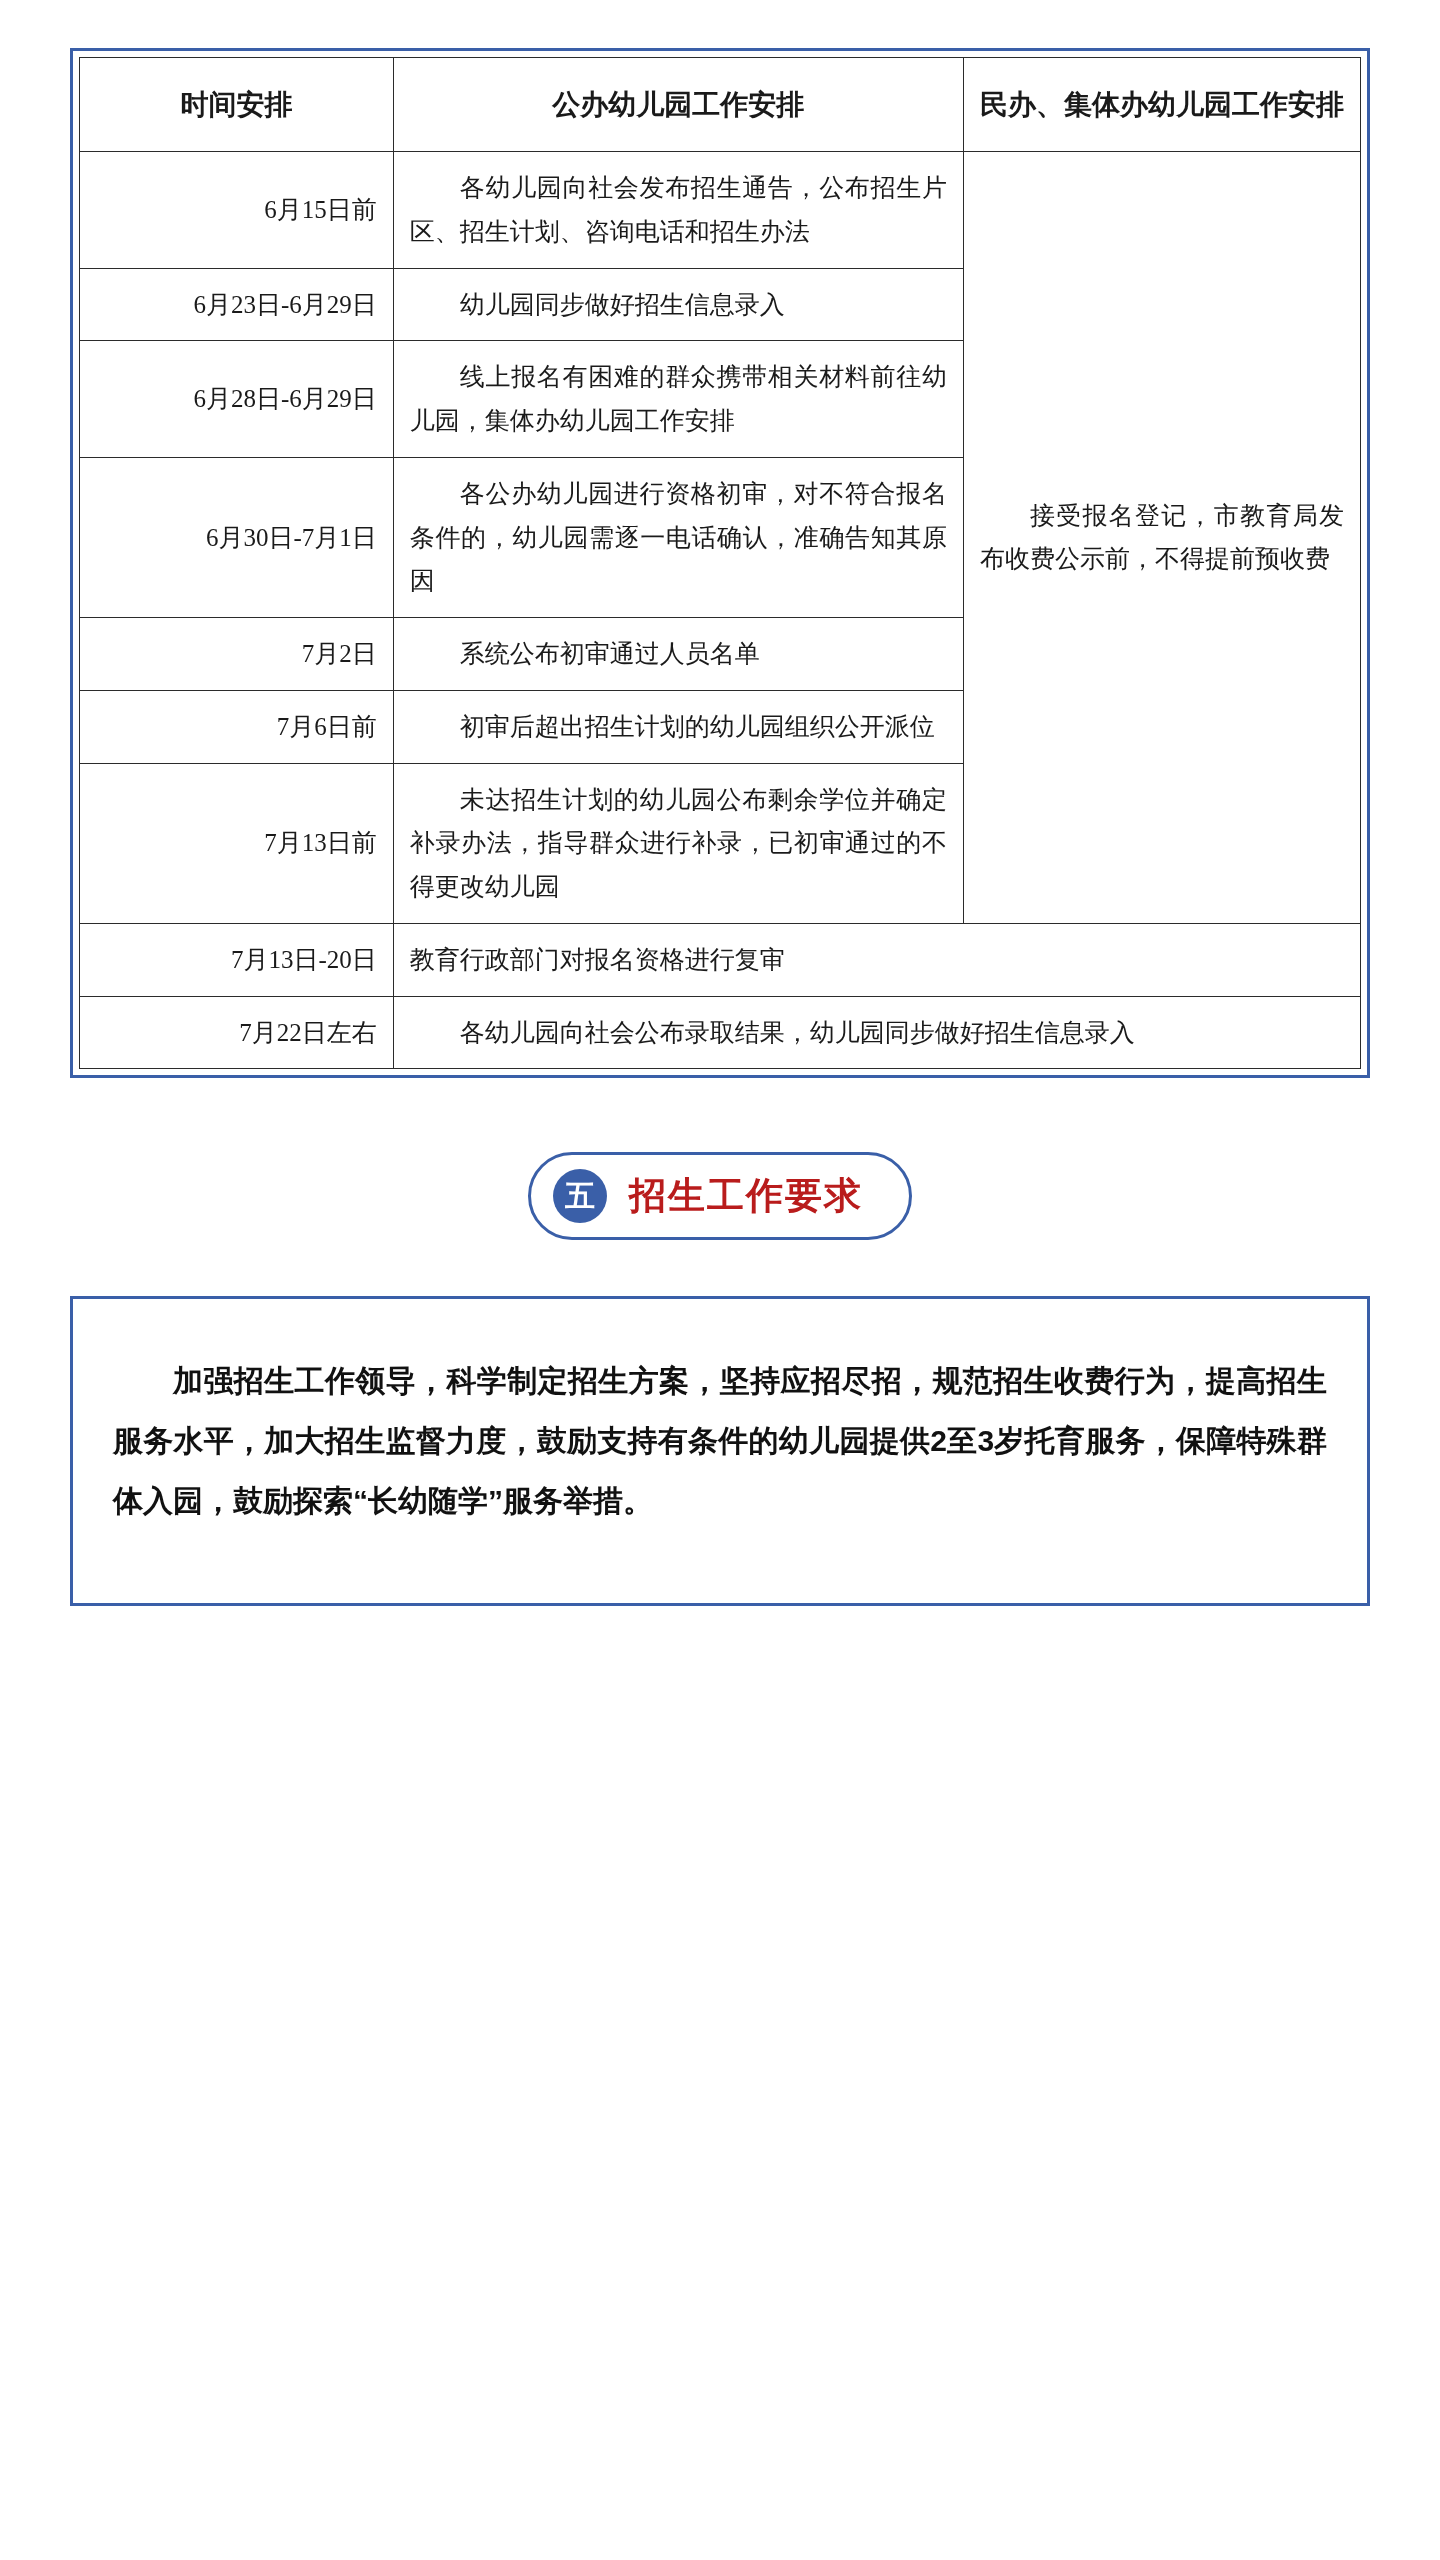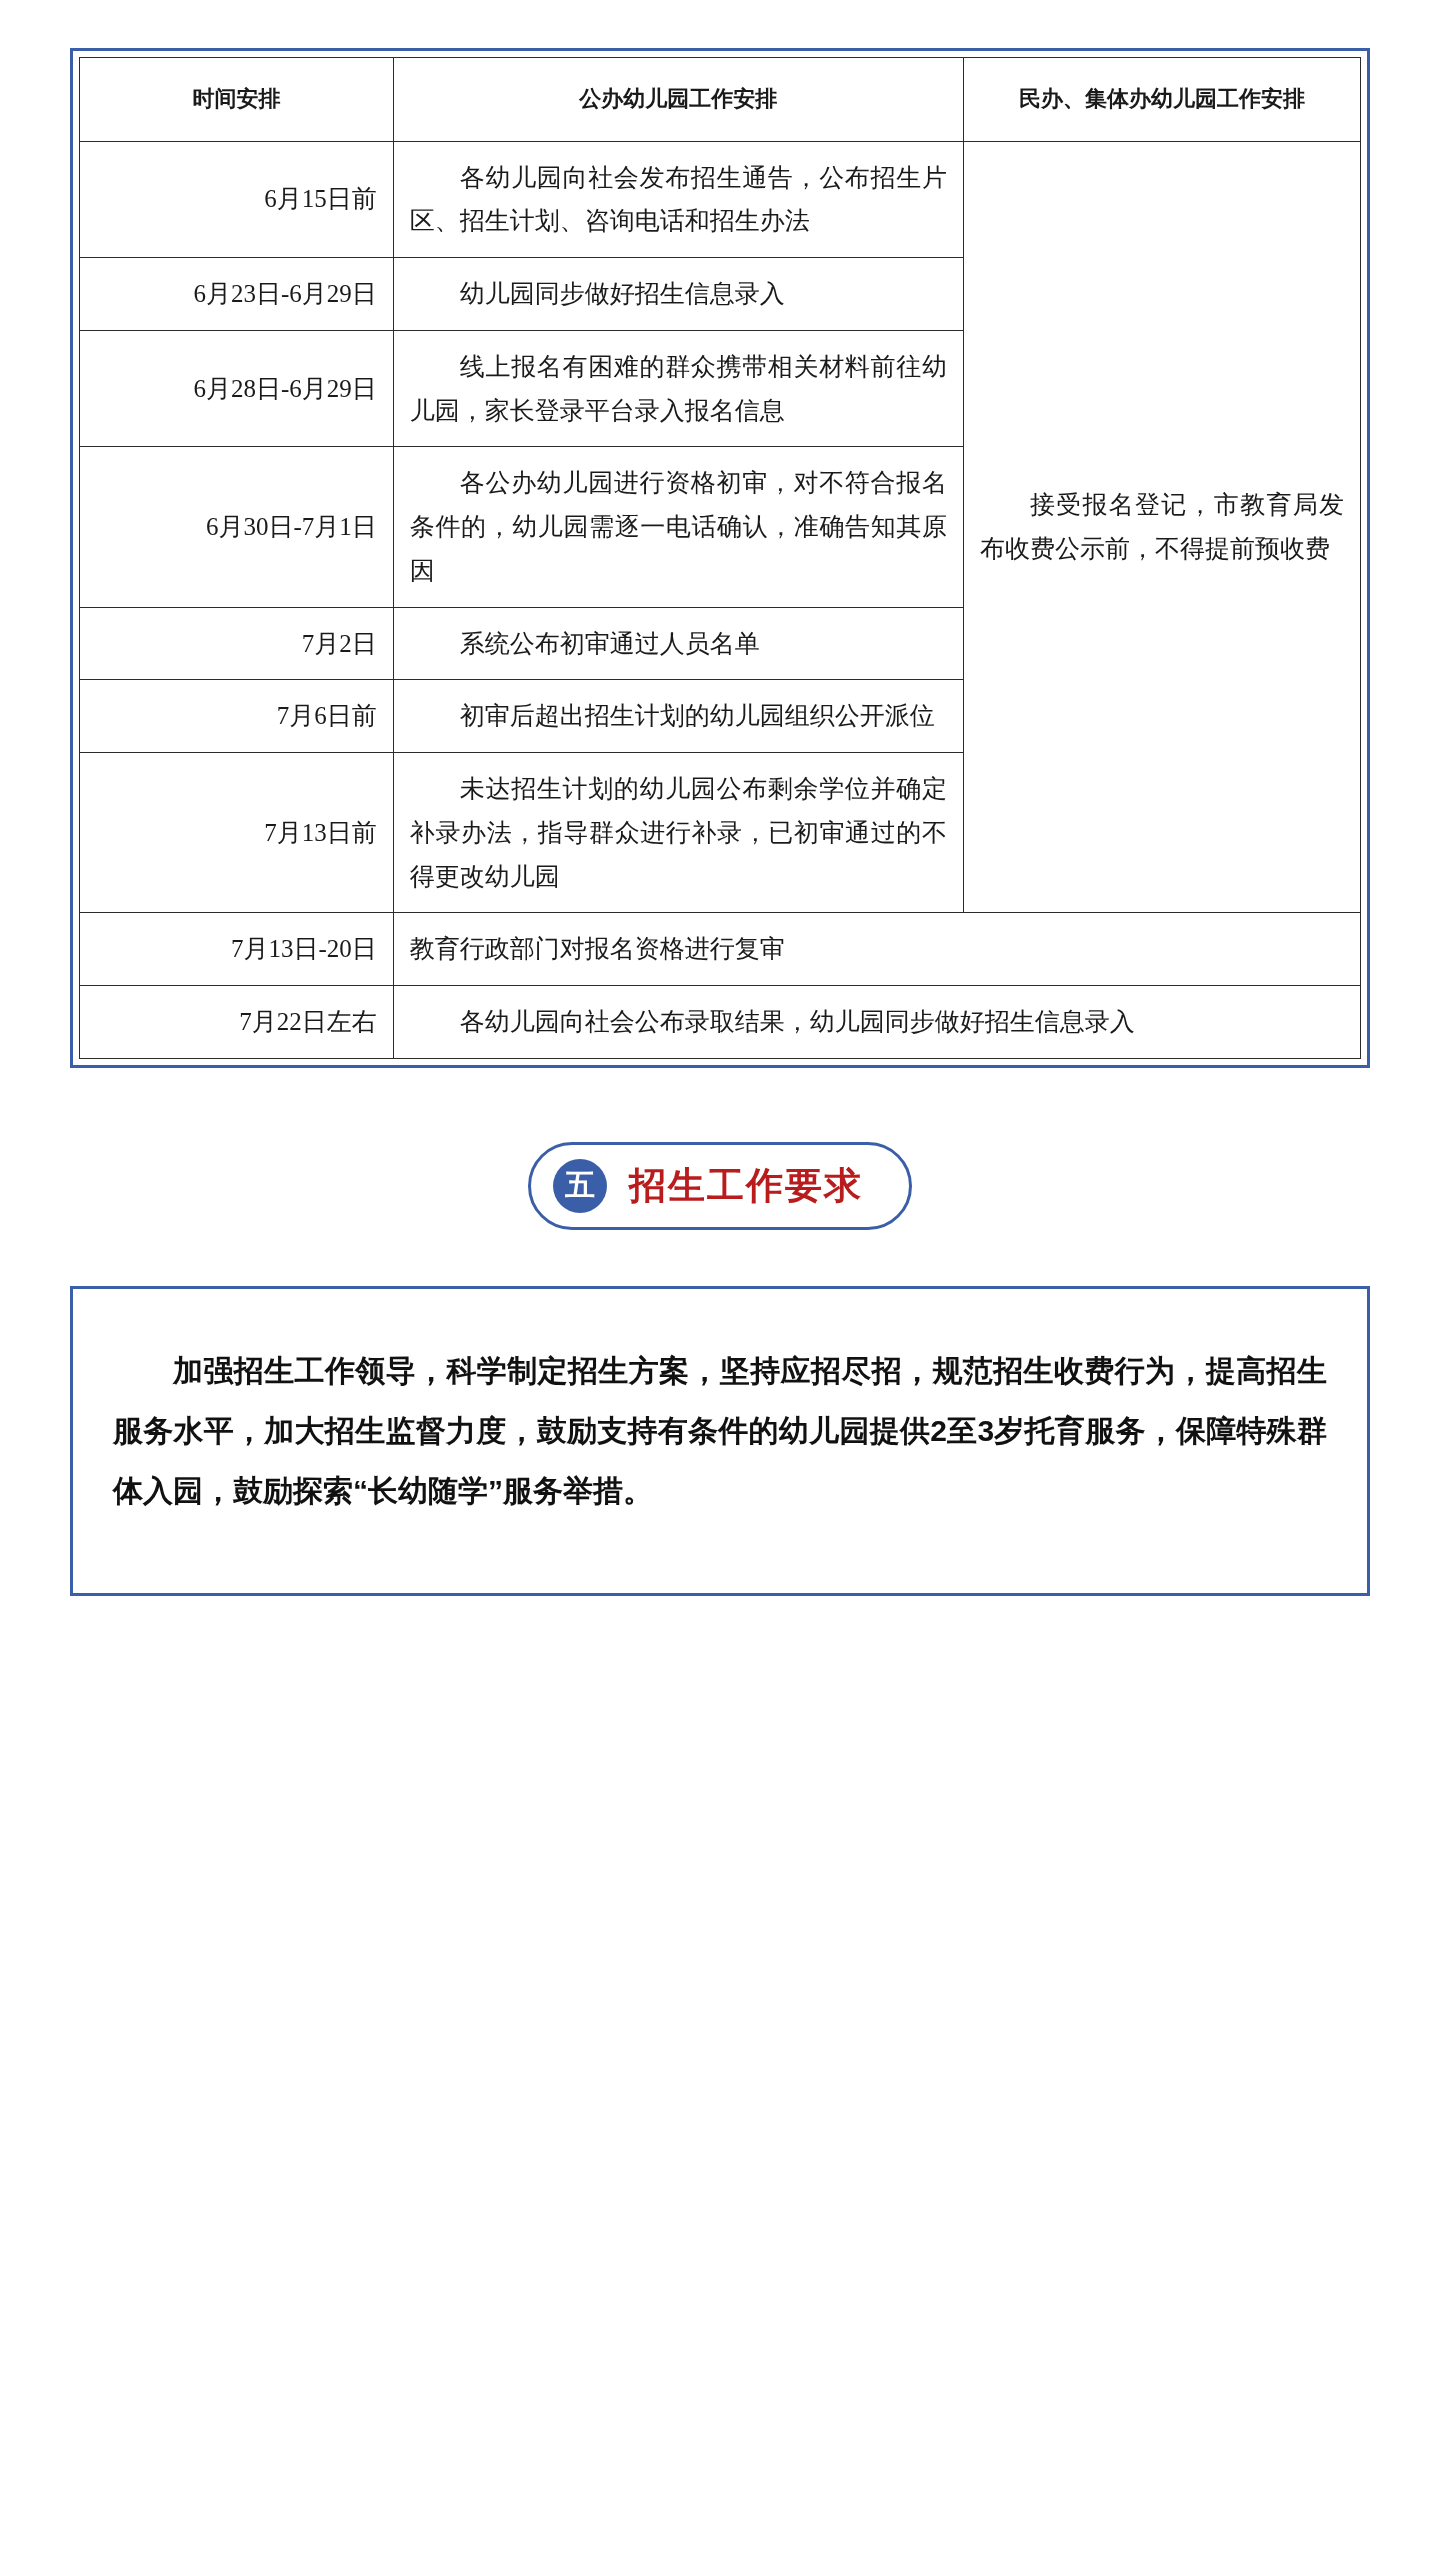--- a/index.html
+++ b/index.html
@@ -37,21 +37,21 @@
     border: 1.5px solid #2b2b2b;
     vertical-align: middle;
     padding: 14px 16px;
     font-size: 25px;
     line-height: 1.75;
     font-family: "Liberation Serif", "DejaVu Serif", serif;
   }
   table.schedule th {
     text-align: center;
     font-weight: 700;
-    font-size: 22px;
+    font-size: 28px;
     padding: 22px 14px;
   }
   col.c1 { width: 24.5%; }
   col.c2 { width: 44.5%; }
   col.c3 { width: 31%; }
 
   .cell-time {
     text-align: right;
     padding-left: 26px;
   }
@@ -150,21 +150,21 @@
           <td class="cell-time center">6月15日前</td>
           <td class="cell-body">各幼儿园向社会发布招生通告，公布招生片区、招生计划、咨询电话和招生办法</td>
           <td class="cell-private" rowspan="7">接受报名登记，市教育局发布收费公示前，不得提前预收费</td>
         </tr>
         <tr>
           <td class="cell-time">6月23日-6月29日</td>
           <td class="cell-body">幼儿园同步做好招生信息录入</td>
         </tr>
         <tr>
           <td class="cell-time">6月28日-6月29日</td>
-          <td class="cell-body">线上报名有困难的群众携带相关材料前往幼儿园，家长登录平台录入报名信息</td>
+          <td class="cell-body">线上报名有困难的群众携带相关材料前往幼儿园，集体办幼儿园工作安排</td>
         </tr>
         <tr>
           <td class="cell-time">6月30日-7月1日</td>
           <td class="cell-body">各公办幼儿园进行资格初审，对不符合报名条件的，幼儿园需逐一电话确认，准确告知其原因</td>
         </tr>
         <tr>
           <td class="cell-time center">7月2日</td>
           <td class="cell-body">系统公布初审通过人员名单</td>
         </tr>
         <tr>

